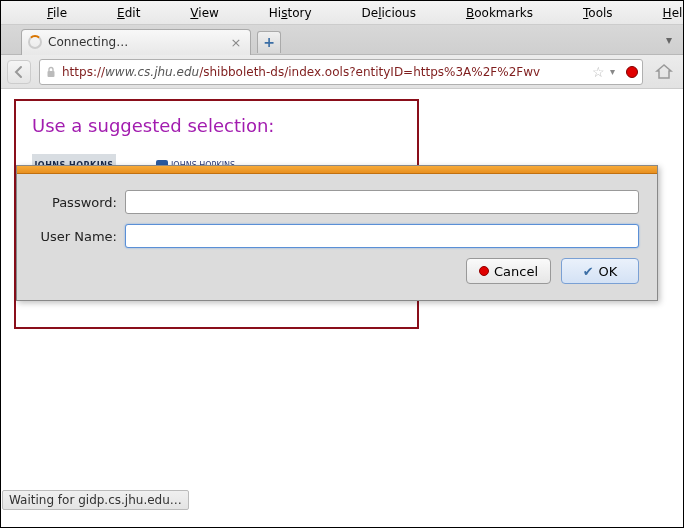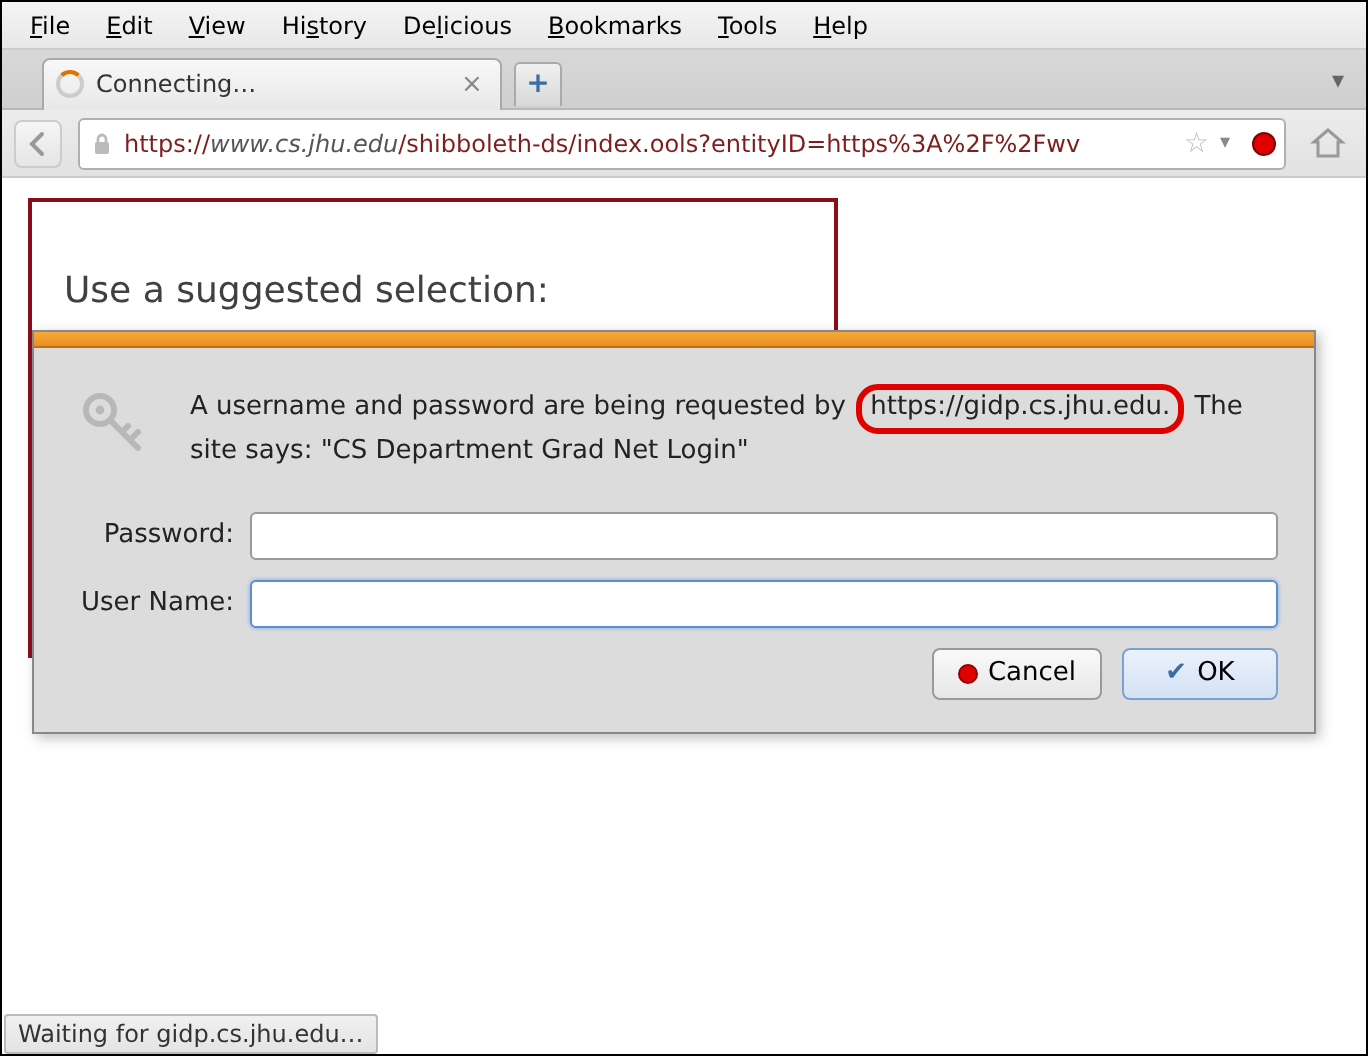--- a/index.html
+++ b/index.html
@@ -1,21 +1,21 @@
 <!DOCTYPE html>
 <html><head>
 <meta charset="utf-8">
 <style>
   * { box-sizing: border-box; margin: 0; padding: 0; }
   html, body { width: 684px; height: 528px; font-family: "DejaVu Sans", "Liberation Sans", sans-serif; font-size: 12px; background: #fff; overflow: hidden; }
   .window { width: 684px; height: 528px; border: 1px solid #000; position: relative; background: #fff; }
   
   
   .menubar { height: 24px; background: linear-gradient(#f4f4f4, #e8e8e8); border-bottom: 1px solid #ccc; display: flex; align-items: center; padding: 0 6px; gap: 2px; }
-  .menu-item { padding: 2px 8px; cursor: default; }
+  .menu-item { padding: 2px 8px; cursor: default; margin-left: 32px; }
   .menu-item .u { text-decoration: underline; }
   
   
   .tabbar { height: 30px; background: linear-gradient(#d8d8d8, #cfcfcf); border-bottom: 1px solid #b8b8b8; display: flex; align-items: center; padding: 0 20px; position: relative; }
   .tab { display: flex; align-items: center; background: linear-gradient(#f8f8f8, #e8e8e8); border: 1px solid #aaa; border-bottom: none; border-radius: 4px 4px 0 0; height: 26px; margin-top: 4px; padding: 0 6px; width: 230px; }
   .tab-spinner { width: 14px; height: 14px; border: 2px solid #ccc; border-top-color: #d97500; border-radius: 50%; margin-right: 6px; }
   .tab-title { flex: 1; font-size: 12px; color: #333; white-space: nowrap; overflow: hidden; text-overflow: ellipsis; }
   .tab-close { width: 16px; height: 16px; display: flex; align-items: center; justify-content: center; color: #888; font-size: 13px; cursor: pointer; }
   .newtab { width: 24px; height: 22px; margin-left: 6px; margin-top: 4px; background: linear-gradient(#f0f0f0,#d8d8d8); border: 1px solid #aaa; border-bottom: none; border-radius: 3px 3px 0 0; display: flex; align-items: center; justify-content: center; color: #3b6ea5; font-weight: bold; font-size: 14px; }
   .tabbar-chevron { position: absolute; right: 6px; top: 7px; width: 16px; height: 16px; display: flex; align-items: center; justify-content: center; color: #666; }
@@ -29,21 +29,21 @@
   .url-text .dim { color: #7f1d1d; }
   .url-text .host { color: #555; font-style: italic; }
   .star-icon { width: 16px; color: #bbb; font-size: 14px; margin: 0 2px; }
   .url-drop { width: 14px; color: #888; font-size: 10px; }
   .record-icon { width: 12px; height: 12px; background: #e00000; border-radius: 50%; border: 1px solid #800000; margin-left: 2px; }
   .home-btn { width: 26px; height: 26px; display: flex; align-items: center; justify-content: center; color: #888; }
   
   
   .content { position: absolute; top: 90px; left: 1px; right: 1px; bottom: 22px; background: #fff; }
   .suggest-box { position: absolute; top: 8px; left: 12px; width: 405px; height: 230px; border: 2px solid #8a0e1a; background: #fff; padding: 14px 16px; }
-  .suggest-title { font-size: 18px; font-weight: 400; color: #404040; margin-top: 20px; }
+  .suggest-title { font-size: 18px; font-weight: 400; color: #a21caf; }
   .logo-row { margin-top: 18px; display: flex; gap: 40px; align-items: center; }
   .logo1 { width: 84px; height: 22px; background: #d8dde2; display: flex; align-items: center; justify-content: center; font-size: 8px; letter-spacing: 0.5px; color: #1a2a4a; font-weight: bold; }
   .logo2 { width: 90px; height: 14px; display: flex; align-items: center; font-size: 8px; color: #2a3a7a; gap: 3px; }
   .logo2::before { content: ""; width: 12px; height: 10px; background: #2a5aa0; border-radius: 2px; }
   
   
   .dialog-wrap { position: absolute; top: 74px; left: 14px; width: 642px; background: #dcdcdc; border: 1px solid #888; box-shadow: 2px 2px 6px rgba(0,0,0,0.25); }
   .dialog-titlebar { height: 8px; background: linear-gradient(#f7a937,#e89020); border-bottom: 1px solid #c07010; }
   .dialog-body { padding: 16px 18px 16px 18px; }
   .dialog-top { display: flex; gap: 16px; align-items: flex-start; margin-bottom: 20px; }
@@ -54,21 +54,21 @@
   .form-label { width: 90px; text-align: right; padding-right: 8px; color: #222; font-size: 13px; }
   .form-input { flex: 1; height: 24px; border: 1px solid #999; border-radius: 3px; background: #fff; padding: 2px 4px; font-size: 13px; }
   .form-input.focused { border: 1px solid #5a8fd6; box-shadow: 0 0 2px #7aa8e0; }
   .dialog-buttons { display: flex; justify-content: flex-end; gap: 10px; }
   .btn { height: 26px; min-width: 78px; padding: 0 12px; border: 1px solid #999; border-radius: 4px; background: linear-gradient(#fafafa,#e6e6e6); display: flex; align-items: center; justify-content: center; gap: 5px; font-size: 13px; cursor: pointer; }
   .btn.primary { border: 1px solid #7aa0d4; background: linear-gradient(#eaf1fb,#d4e2f5); }
   .btn-dot { width: 10px; height: 10px; background: #e00000; border: 1px solid #900000; border-radius: 50%; }
   .btn-check { color: #3b6ea5; font-size: 13px; }
   
   
-  .statusbar { position: absolute; left: 1px; bottom: 0; height: 20px; background: linear-gradient(#f0f0f0,#e4e4e4); border: 1px solid #bbb; border-radius: 2px; display: flex; align-items: center; padding: 0 6px; font-size: 12px; color: #333; }
+  .statusbar { position: absolute; left: 1px; bottom: 17px; height: 20px; background: linear-gradient(#f0f0f0,#e4e4e4); border: 1px solid #bbb; border-radius: 2px; display: flex; align-items: center; padding: 0 6px; font-size: 12px; color: #333; }
 </style>
 </head>
 <body>
 
 <div class="window">
 
   <div class="menubar">
     <div class="menu-item"><span class="u">F</span>ile</div>
     <div class="menu-item"><span class="u">E</span>dit</div>
     <div class="menu-item"><span class="u">V</span>iew</div>
@@ -123,32 +123,20 @@
         <div class="logo1">JOHNS HOPKINS</div>
         <div class="logo2">
             <span>JOHNS HOPKINS</span>
           </div>
       </div>
     </div>
 
     <div class="dialog-wrap">
       <div class="dialog-titlebar"></div>
       <div class="dialog-body">
-        <div class="dialog-top">
-          <div class="key-icon">
-            <svg width="40" height="40" viewBox="0 0 40 40">
-              <circle cx="13" cy="13" r="7" fill="none" stroke="#b8b8b8" stroke-width="3"></circle>
-              <circle cx="13" cy="13" r="2.2" fill="#b8b8b8"></circle>
-              <path d="M18 18 L32 32 M28 28 L32 24 M24 24 L27 21" stroke="#b8b8b8" stroke-width="3" stroke-linecap="round" fill="none"></path>
-            </svg>
-          </div>
-          <div class="dialog-msg">
-            <span>A username and password are being requested by </span><span class="highlight-oval">https://gidp.cs.jhu.edu.</span><span> The site says: "CS Department Grad Net Login"</span>
-          </div>
-        </div>
         <div class="form-row">
           <div class="form-label">Password:</div>
           <input class="form-input" type="password" value="" style="">
         </div>
         <div class="form-row">
           <div class="form-label">User Name:</div>
           <input class="form-input focused" type="text" value="" style="">
         </div>
         <div class="dialog-buttons">
           <div class="btn">

